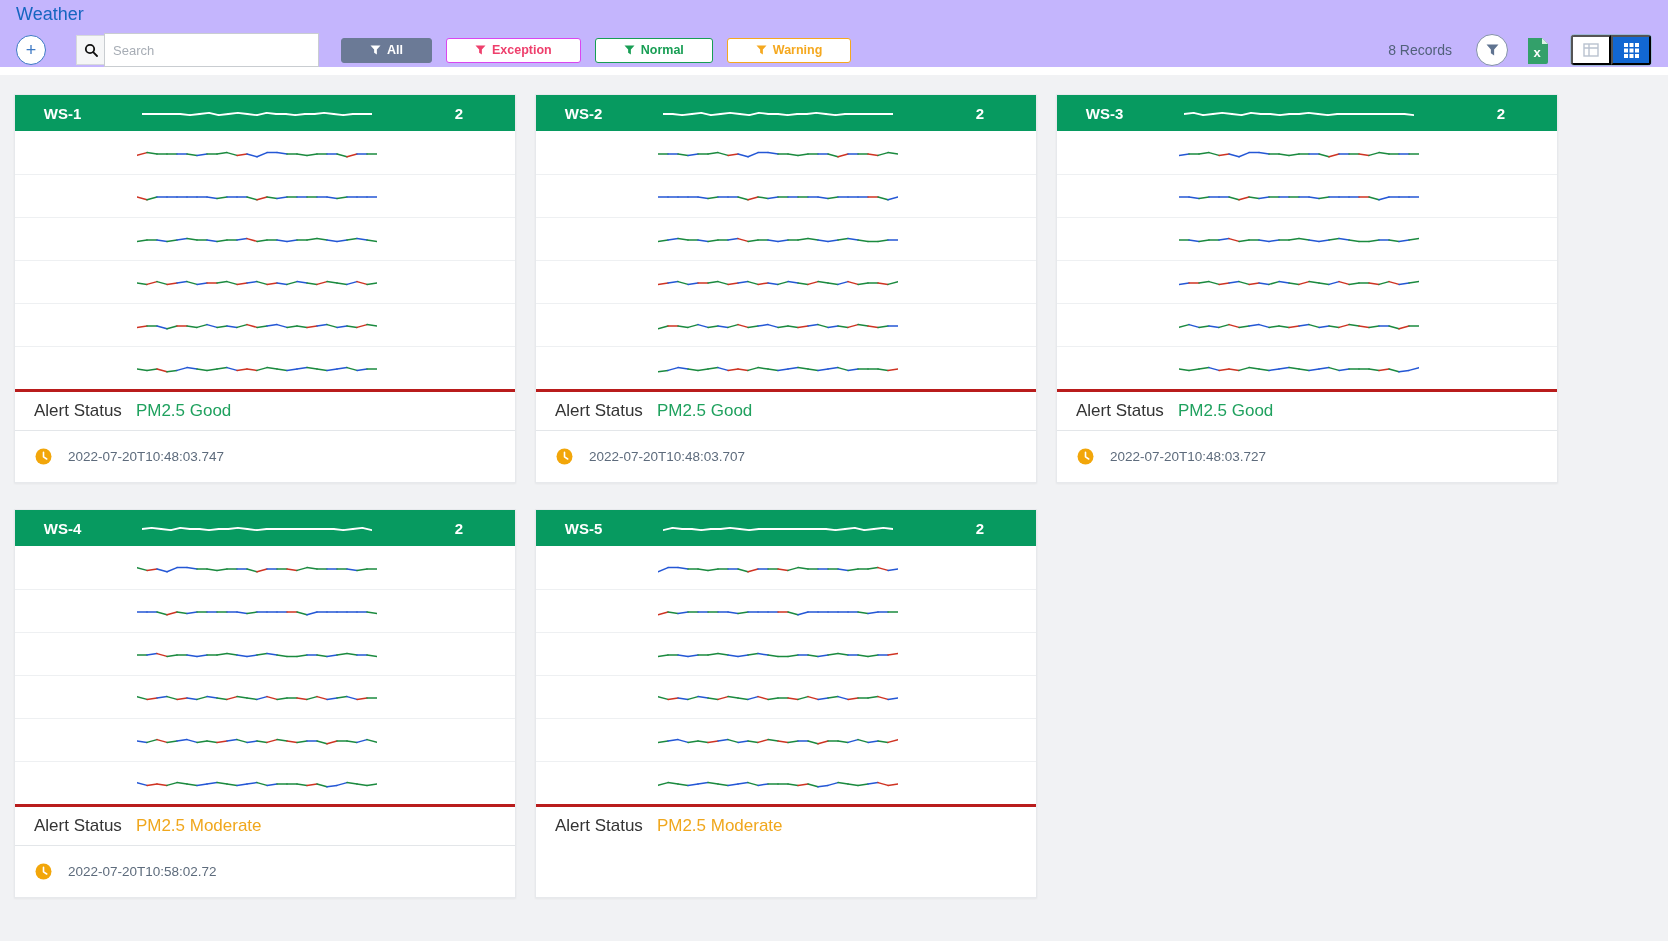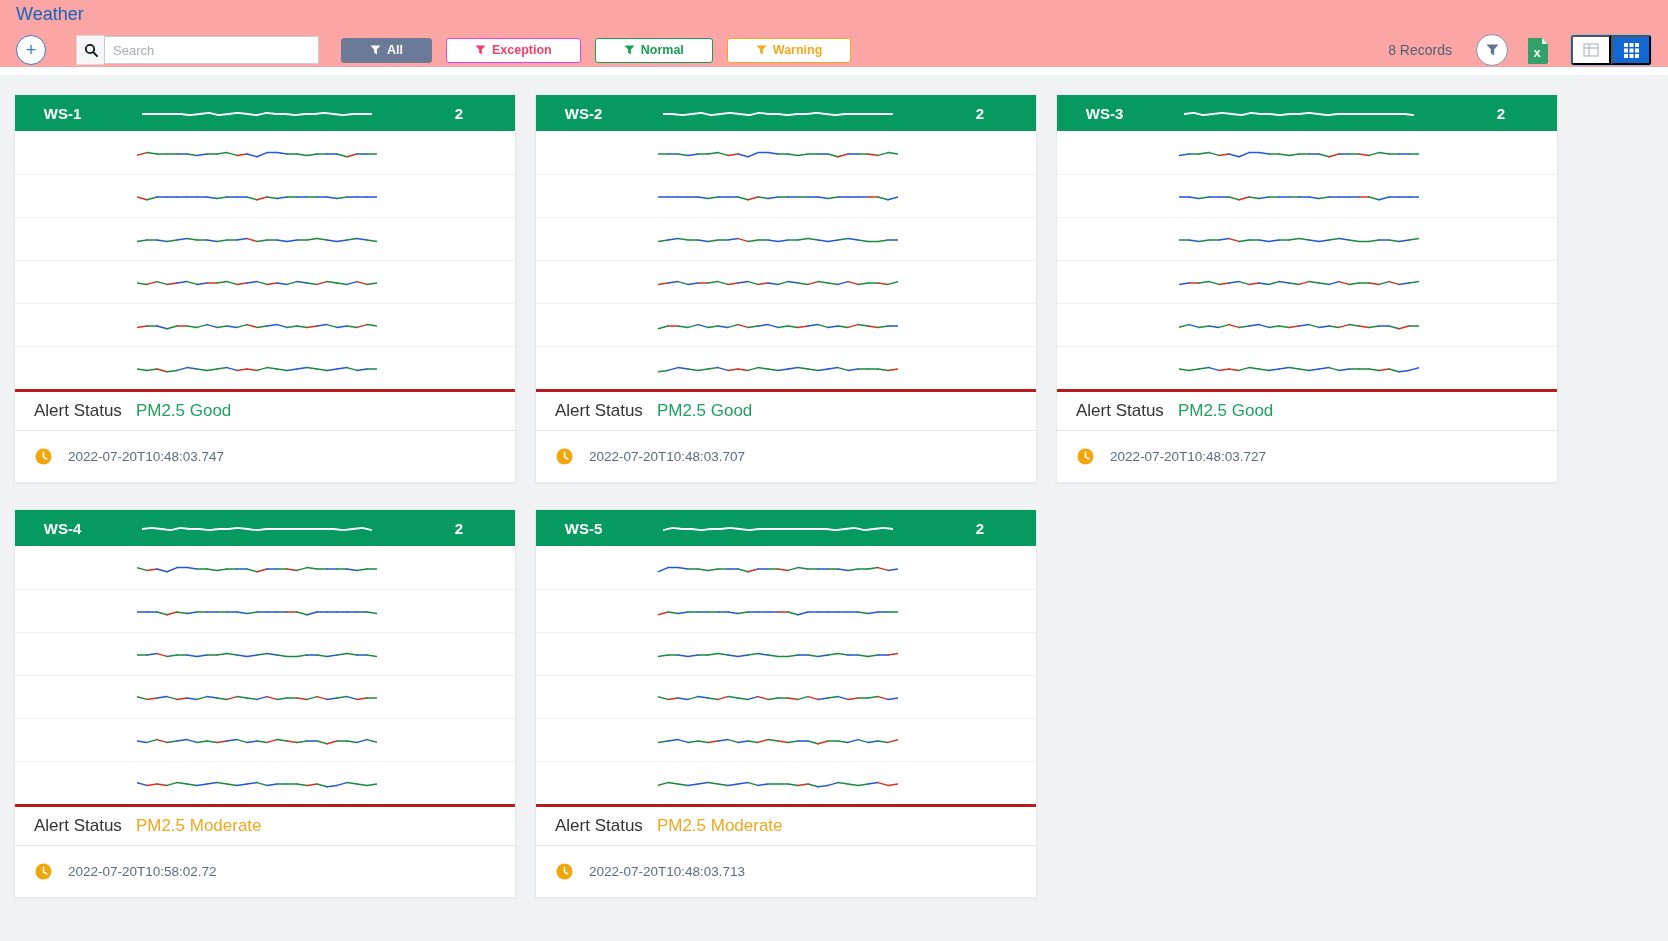--- a/index.html
+++ b/index.html
@@ -1,28 +1,28 @@
 <!DOCTYPE html>
 <html><head>
 <meta charset="utf-8">
 <style>
   * { box-sizing: border-box; margin: 0; padding: 0; }
   html,body { width:1668px; height:941px; overflow:hidden; background:#fff;
     font-family:"Liberation Sans", sans-serif; color:#2b2b2b; }
 
   
-  .topbar { padding:4px 16px 0 16px; background:#fca5a5; }
+  .topbar { padding:4px 16px 0 16px; background:#c4b5fd; }
   .page-title { font-size:18px; color:#1565c0; font-weight:400; margin-bottom:8px; }
   .toolbar { display:flex; align-items:center; height:34px; margin-bottom:8px; }
   .add-btn { width:30px; height:30px; border-radius:50%; border:1px solid #3d79c4;
     background:#fff; color:#3d79c4; font-size:18px; line-height:26px; text-align:center; cursor:pointer; }
   .search-wrap { display:flex; align-items:center; margin-left:30px; height:30px; }
   .search-icon-box { width:28px; height:30px; background:#f5f6f7; border:1px solid #d6d9dc; border-right:none;
     display:flex; align-items:center; justify-content:center; }
-  .search-input { width:215px; height:28px; border:1px solid #c9cdd1; padding:0 8px; font-size:13px; color:#333; outline:none; }
+  .search-input { width:215px; height:34px; border:1px solid #c9cdd1; padding:0 8px; font-size:13px; color:#333; outline:none; }
   .search-input::placeholder { color:#a7adb5; }
   .filters { display:flex; align-items:center; gap:14px; margin-left:22px; }
   .fbtn { display:inline-flex; align-items:center; gap:6px; height:25px; padding:0 28px;
     border-radius:3px; font-size:12.5px; font-weight:700; background:#fff; cursor:pointer; }
   .fbtn svg { display:block; }
   .fbtn.all { background:#6b7a96; border:1px solid #6b7a96; color:#fff; }
   .fbtn.exception { border:1px solid #d946ef; color:#ee3f6c; }
   .fbtn.normal { border:1px solid #189e54; color:#189e54; }
   .fbtn.warning { border:1px solid #f5a81f; color:#f5a81f; }
   .toolbar-right { margin-left:auto; display:flex; align-items:center; }
@@ -1350,22 +1350,15 @@
                 <line x1="230.0" y1="13.4" x2="240.0" y2="12.0" stroke="#cf3322" stroke-width="1.5" stroke-linecap="round"></line>
               </svg>
     </span>
     <span class="pvalue"></span>
   </div>
 </div>
     <div class="alert-row">
       <span>Alert Status</span>
       <span class="alert-value moderate">PM2.5 Moderate</span>
     </div>
-    <div class="time-row">
-      <svg width="17" height="17" viewBox="0 0 17 17">
-        <circle cx="8.5" cy="8.5" r="8" fill="#f2a60a"></circle>
-        <path d="M8.5 4.2v4.6l3.2 2.2" fill="none" stroke="#fff" stroke-width="1.6" stroke-linecap="round" stroke-linejoin="round"></path>
-      </svg>
-      <span class="time-text">2022-07-20T10:48:03.713</span>
-    </div>
   </div>
 </div>
 </div>
 
 </body></html>

